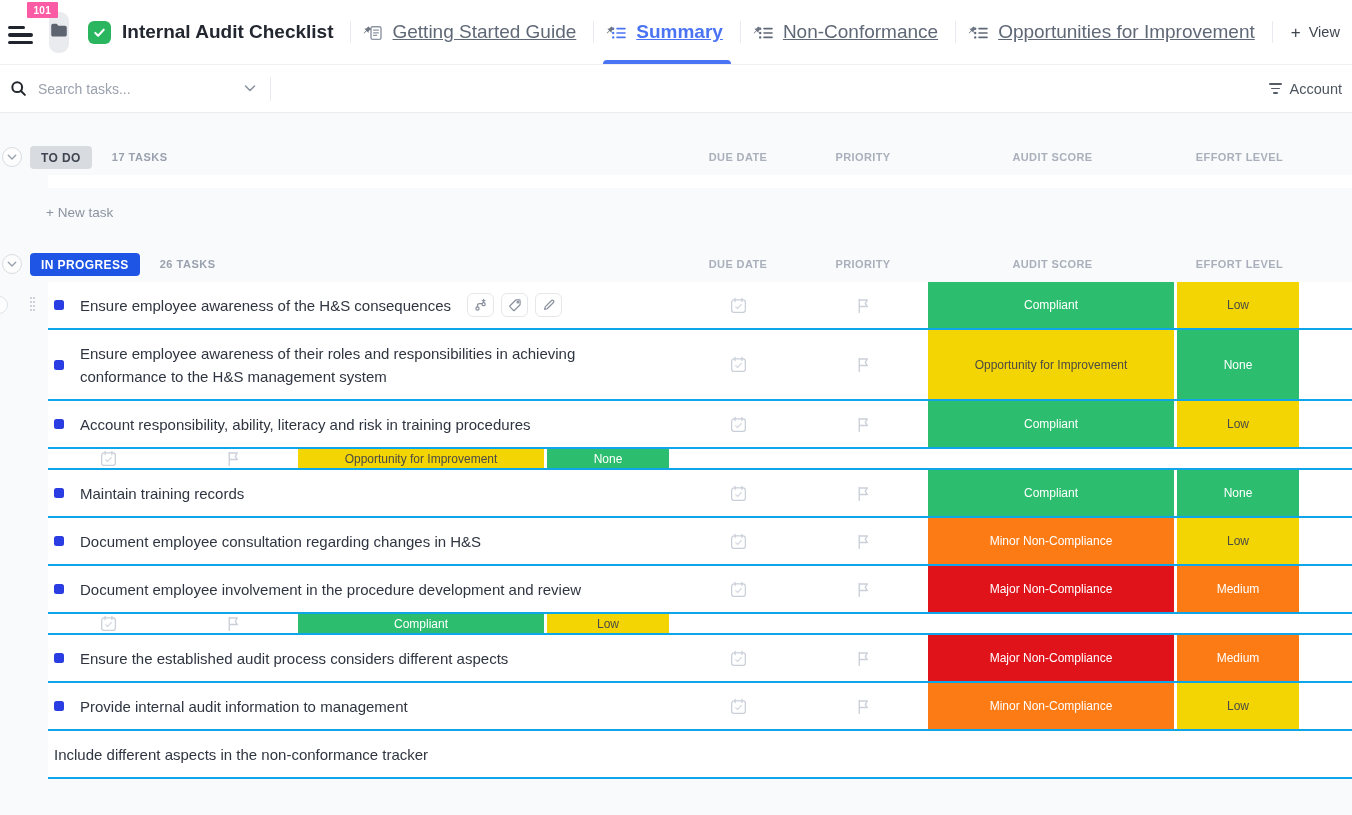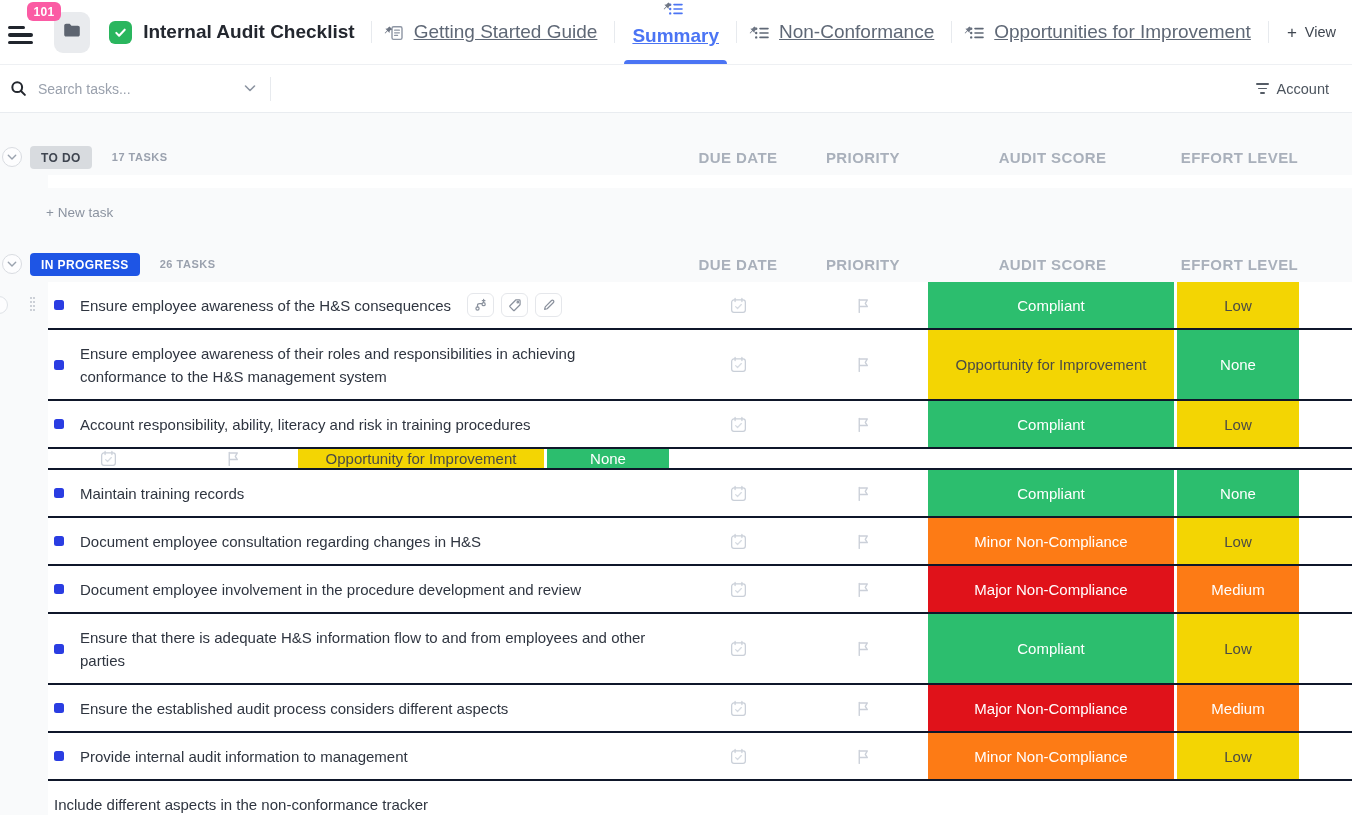--- a/index.html
+++ b/index.html
@@ -7,42 +7,42 @@
     font-family:"Liberation Sans", sans-serif; background:#f9fafb; }
 
   
   .topbar { height:65px; background:#fff; display:flex; align-items:center;
     border-bottom:1px solid #eef0f3; position:relative; padding-left:8px; }
   .burger { width:34px; height:34px; display:flex; flex-direction:column; justify-content:center;
     gap:4px; cursor:pointer; margin-top:6px; }
   .burger i { display:block; height:3.4px; background:#20252d; border-radius:2px; }
   .burger i:nth-child(1){width:17px;} .burger i:nth-child(2){width:25px;} .burger i:nth-child(3){width:25px;}
   .notif { position:absolute; top:2px; left:27px; background:#fb5ba4; color:#fff;
-    font-size:12px; font-weight:bold; padding:2.5px 6.5px; border-radius:6px; letter-spacing:.3px; }
+    font-size:10px; font-weight:bold; padding:2.5px 6.5px; border-radius:1px; letter-spacing:.3px; }
   .folder-btn { width:41px; height:41px; background:#e9ebee; border-radius:9px; margin-left:16px;
     display:flex; align-items:center; justify-content:center; cursor:pointer; }
   .list-check { width:23px; height:23px; background:#2ab65e; border-radius:6px; margin-left:19px;
     display:flex; align-items:center; justify-content:center; flex:none; }
   .page-title { font-size:19px; font-weight:bold; color:#23272f; margin:0 14px 0 11px; white-space:nowrap; }
   .vdiv { width:1px; height:22px; background:#e7eaee; margin:0 2px; flex:none; }
   .tabs { display:flex; align-items:center; height:100%; }
   .tab { display:flex; align-items:center; gap:9px; padding:0 15px; height:100%;
     color:#5f6876; font-size:19px; cursor:pointer; position:relative; white-space:nowrap;text-decoration:underline; }
   .tab .tico { position:relative; width:16px; height:16px; flex:none; }
-  .tab.active { color:#4b74f4; font-weight:bold;flex-direction:column; }
+  .tab.active { color:#4b74f4; font-weight:bold; }
   .tab.active::after { content:""; position:absolute; left:7px; right:7px; bottom:0;
     height:4px; border-radius:4px 4px 0 0; background:#4b74f4; }
   .pin { position:absolute; top:-6px; left:-5px; }
   .view-btn { display:flex; align-items:center; gap:8px; padding:0 16px; color:#3f4650;
     font-size:14.5px; cursor:pointer; white-space:nowrap; }
   .plus-glyph { font-size:17px; color:#3f4650; line-height:1; }
 
   
   .toolbar { height:48px; background:#fff; display:flex; align-items:center;
-    border-bottom:1px solid #e9ecf0; padding:0 23px 0 10px; }
+    border-bottom:1px solid #e9ecf0; padding:0 10px 0 10px; }
   .search-input { border:none; outline:none; background:transparent; font-family:inherit;
     font-size:14px; color:#333; width:180px; margin-left:9px; }
   .search-input::placeholder { color:#9aa1ad; }
   .chev-btn { margin-left:28px; cursor:pointer; display:flex; align-items:center; }
   .toolbar .vdiv { margin-left:14px; height:24px; }
   .tb-spacer { flex:1; }
   .filter-btn { display:flex; align-items:center; gap:8px; cursor:pointer;
     color:#4c545e; font-size:14.5px; }
   .filter-ic { display:flex; flex-direction:column; align-items:center; gap:2.5px; }
   .filter-ic i { display:block; height:1.8px; background:#555c66; border-radius:1px; }
@@ -52,44 +52,44 @@
   .content { padding-top:30px; }
   .group + .group { margin-top:26px; }
   .g-header { display:flex; align-items:center; height:28px; }
   .g-left { flex:1; display:flex; align-items:center; min-width:0; }
   .chev-circle { width:20px; height:20px; border:1px solid #d9dce1; border-radius:50%;
     background:#fdfdfe; margin-left:2px; display:flex; align-items:center; justify-content:center;
     cursor:pointer; flex:none; }
   .g-badge { margin-left:8px; padding:5px 11px 4px; border-radius:4px; font-size:12px;
     font-weight:bold; letter-spacing:.4px; cursor:pointer; white-space:nowrap; }
   .g-count { margin-left:20px; color:#9aa1ae; font-size:11px; font-weight:bold; letter-spacing:.5px; }
-  .col-h { color:#a9b0bb; font-size:15px; font-weight:bold; letter-spacing:.4px; text-align:center; }
+  .col-h { color:#a9b0bb; font-size:11px; font-weight:bold; letter-spacing:.4px; text-align:center; }
 
   .cw-due { width:120px; flex:none; } .cw-pri { width:130px; flex:none; }
   .cw-score { width:249px; flex:none; } .cw-effort { width:125px; flex:none; }
   .cw-end { width:50px; flex:none; }
 
   .empty-strip { margin:4px 0 0 48px; height:13px; background:#fff; }
   .new-task { padding:13px 0 4px 46px; color:#8b93a0; font-size:13.5px; cursor:pointer; }
 
   .g-body { margin-top:4px; }
   .task-row { margin-left:48px; background:#fff; display:flex; align-items:stretch;
-    border-bottom:2px solid #0f172a; position:relative; }
+    border-bottom:2px solid #0ea5e9; position:relative; }
   .cell-name { flex:1; min-width:0; display:flex; align-items:center; padding-left:6px; }
   .status-sq { width:10px; height:10px; background:#2a3de2; border-radius:2.5px;
     margin-right:16px; flex:none; cursor:pointer; }
   .task-name { font-size:15px; color:#2f3540; line-height:23px; padding:11.5px 16px 11.5px 0; cursor:pointer; }
   .row-actions { display:flex; align-items:center; gap:7px; }
   .act-btn { width:27px; height:24px; border:1px solid #e5e7eb; border-radius:6px; background:#fff;
     display:flex; align-items:center; justify-content:center; cursor:pointer; }
   .cell-ic { display:flex; align-items:center; justify-content:center; cursor:pointer; }
   .cell-score { padding:0 3px 0 0; display:flex; }
   .cell-effort { padding:0 3px 0 0; display:flex; }
   .chip { flex:1; display:flex; align-items:center; justify-content:center;
-    font-size:15px; cursor:pointer; text-align:center; }
+    font-size:12px; cursor:pointer; text-align:center; }
 
   .gutter { position:absolute; left:-48px; top:0; bottom:0; width:48px; }
   .gutter-circle { position:absolute; left:-10px; top:50%; margin-top:-9px; width:18px; height:18px;
     border:1px solid #dfe2e7; border-radius:50%; background:#fdfdfe; cursor:pointer; }
   .drag-dots { position:absolute; left:30px; top:50%; margin-top:-8px; display:grid;
     grid-template-columns:repeat(2, 3px); grid-auto-rows:4px; cursor:grab; }
   .drag-dots i { width:2px; height:2px; border-radius:50%; background:#bcc2cb; }
 </style>
 </head>
 <body>
@@ -504,25 +504,20 @@
     <div class="cell-score cw-score">
       <span class="chip chip-score" style="background: rgb(224, 18, 26); color: rgb(255, 255, 255);">Major Non-Compliance</span>
     </div>
     <div class="cell-effort cw-effort">
       <span class="chip chip-effort" style="background: rgb(253, 123, 21); color: rgb(255, 255, 255);">Medium</span>
     </div>
     <div class="cw-end"></div>
   </div>
           <div class="task-row">
 
-    <div class="cell-name">
-      <span class="status-sq"></span>
-      <span class="task-name">Ensure that there is adequate H&amp;S information flow to and from employees and other parties</span>
-
-    </div>
     <div class="cell-ic cw-due">
       <span style="display:flex;">
         <svg width="19" height="19" viewBox="0 0 20 20" fill="none" stroke="#c9cfd8" stroke-width="1.3">
                   <rect x="2.8" y="4.2" width="14.4" height="13" rx="2.4"></rect>
                   <path d="M6.4 2.4v3.4M13.6 2.4v3.4" stroke-linecap="round"></path>
                   <path d="M7 11.2l2 2 4-4.2" stroke="#d6dbe2" stroke-linecap="round" stroke-linejoin="round"></path>
                 </svg>
       </span>
     </div>
     <div class="cell-ic cw-pri">

